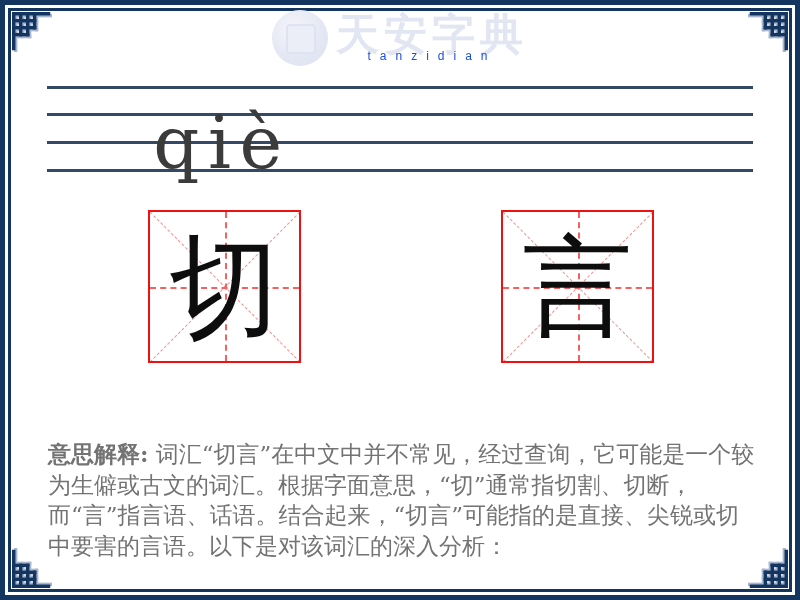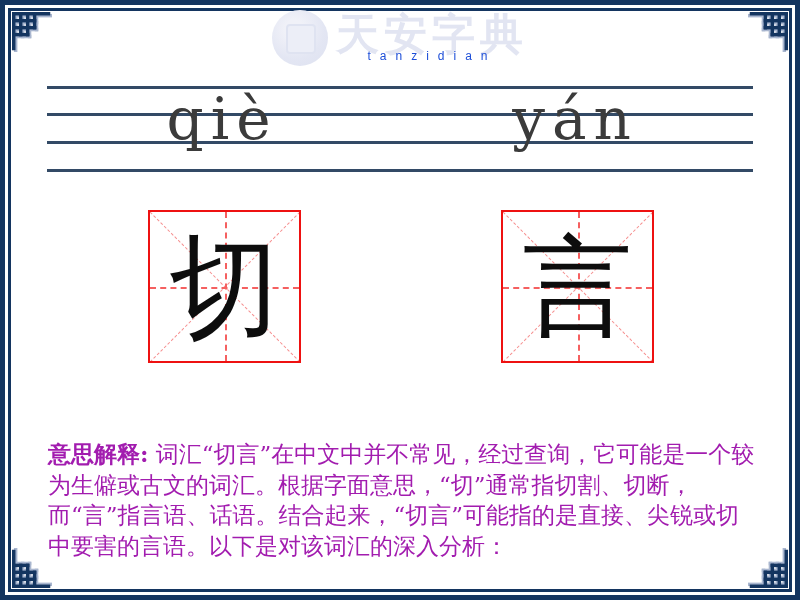--- a/index.html
+++ b/index.html
@@ -25,38 +25,38 @@
              position:relative;}
   .logo-seal::after{content:"";position:absolute;inset:14px 12px 12px 14px;
              background:#eceef7;border:2px solid #dfe3f1;border-radius:4px;}
   .logo-text{display:flex;flex-direction:column;align-items:center;}
   .logo-title{font-family:"DejaVu Serif",serif;font-size:43px;font-weight:bold;
               color:#e2e5f2;letter-spacing:5px;line-height:1;white-space:nowrap;}
   .logo-sub{font-size:12px;color:#1d4ed8;letter-spacing:9px;margin-top:-7px;white-space:nowrap;}
 
   
   .staff-line{position:absolute;left:47px;width:706px;height:3px;background:#334a66;}
-  .pinyin{position:absolute;top:90px;font-family:"DejaVu Serif","Liberation Serif",serif;
-          font-size:58px;line-height:1;color:#3b3b3b;letter-spacing:0.12em;
+  .pinyin{position:absolute;top:107px;font-family:"DejaVu Serif","Liberation Serif",serif;
+          font-size:72px;line-height:1;color:#3b3b3b;letter-spacing:0.12em;
           transform:translateX(-50%);white-space:nowrap;text-align:center;}
 
   
   .charbox{position:absolute;top:210px;width:149px;height:149px;border:2px solid #ee1111;
            background:#fff;overflow:hidden;}
   .charbox .h-guide{position:absolute;left:0;top:50%;width:100%;border-top:2px dashed #f56060;}
   .charbox .v-guide{position:absolute;top:0;left:50%;height:100%;border-left:2px dashed #f56060;}
   .charbox .d-guide{position:absolute;top:50%;left:50%;width:212px;border-top:1.5px dashed #f69090;}
   .charbox .d1{transform:translate(-50%,-50%) rotate(45deg);}
   .charbox .d2{transform:translate(-50%,-50%) rotate(-45deg);}
   .charbox .glyph{position:absolute;inset:0;display:flex;align-items:center;justify-content:center;
            font-family:"DejaVu Serif",serif;font-size:110px;color:#0d0d0d;line-height:1;}
 
   
   .meaning{position:absolute;left:48px;top:416px;width:708px;
-           font-family:"DejaVu Serif",serif;font-size:23px;line-height:30.5px;color:#a21caf;
+           font-family:"DejaVu Serif",serif;font-size:23px;line-height:30.5px;color:#737373;
            text-align:left;}
   .meaning b{font-weight:bold;}
 </style>
 </head>
 <body>
 
 <div class="page">
 
   <div class="frame-outer"></div>
   <div class="frame-inner"></div>
@@ -108,21 +108,20 @@
       <div class="logo-sub">tanzidian</div>
     </div>
   </div>
 
   <div class="staff-line" style="top:86px"></div>
   <div class="staff-line" style="top:113px"></div>
   <div class="staff-line" style="top:141px"></div>
   <div class="staff-line" style="top:169px"></div>
 
   <div class="pinyin" style="left:222px">qiè</div>
-  <div class="pinyin" style="left:575px">yán</div>
 
   <div class="charbox" style="left:148px">
     <div class="d-guide d1"></div>
     <div class="d-guide d2"></div>
     <div class="h-guide"></div>
     <div class="v-guide"></div>
     <div class="glyph">切</div>
   </div>
 
   <div class="charbox" style="left:501px">

